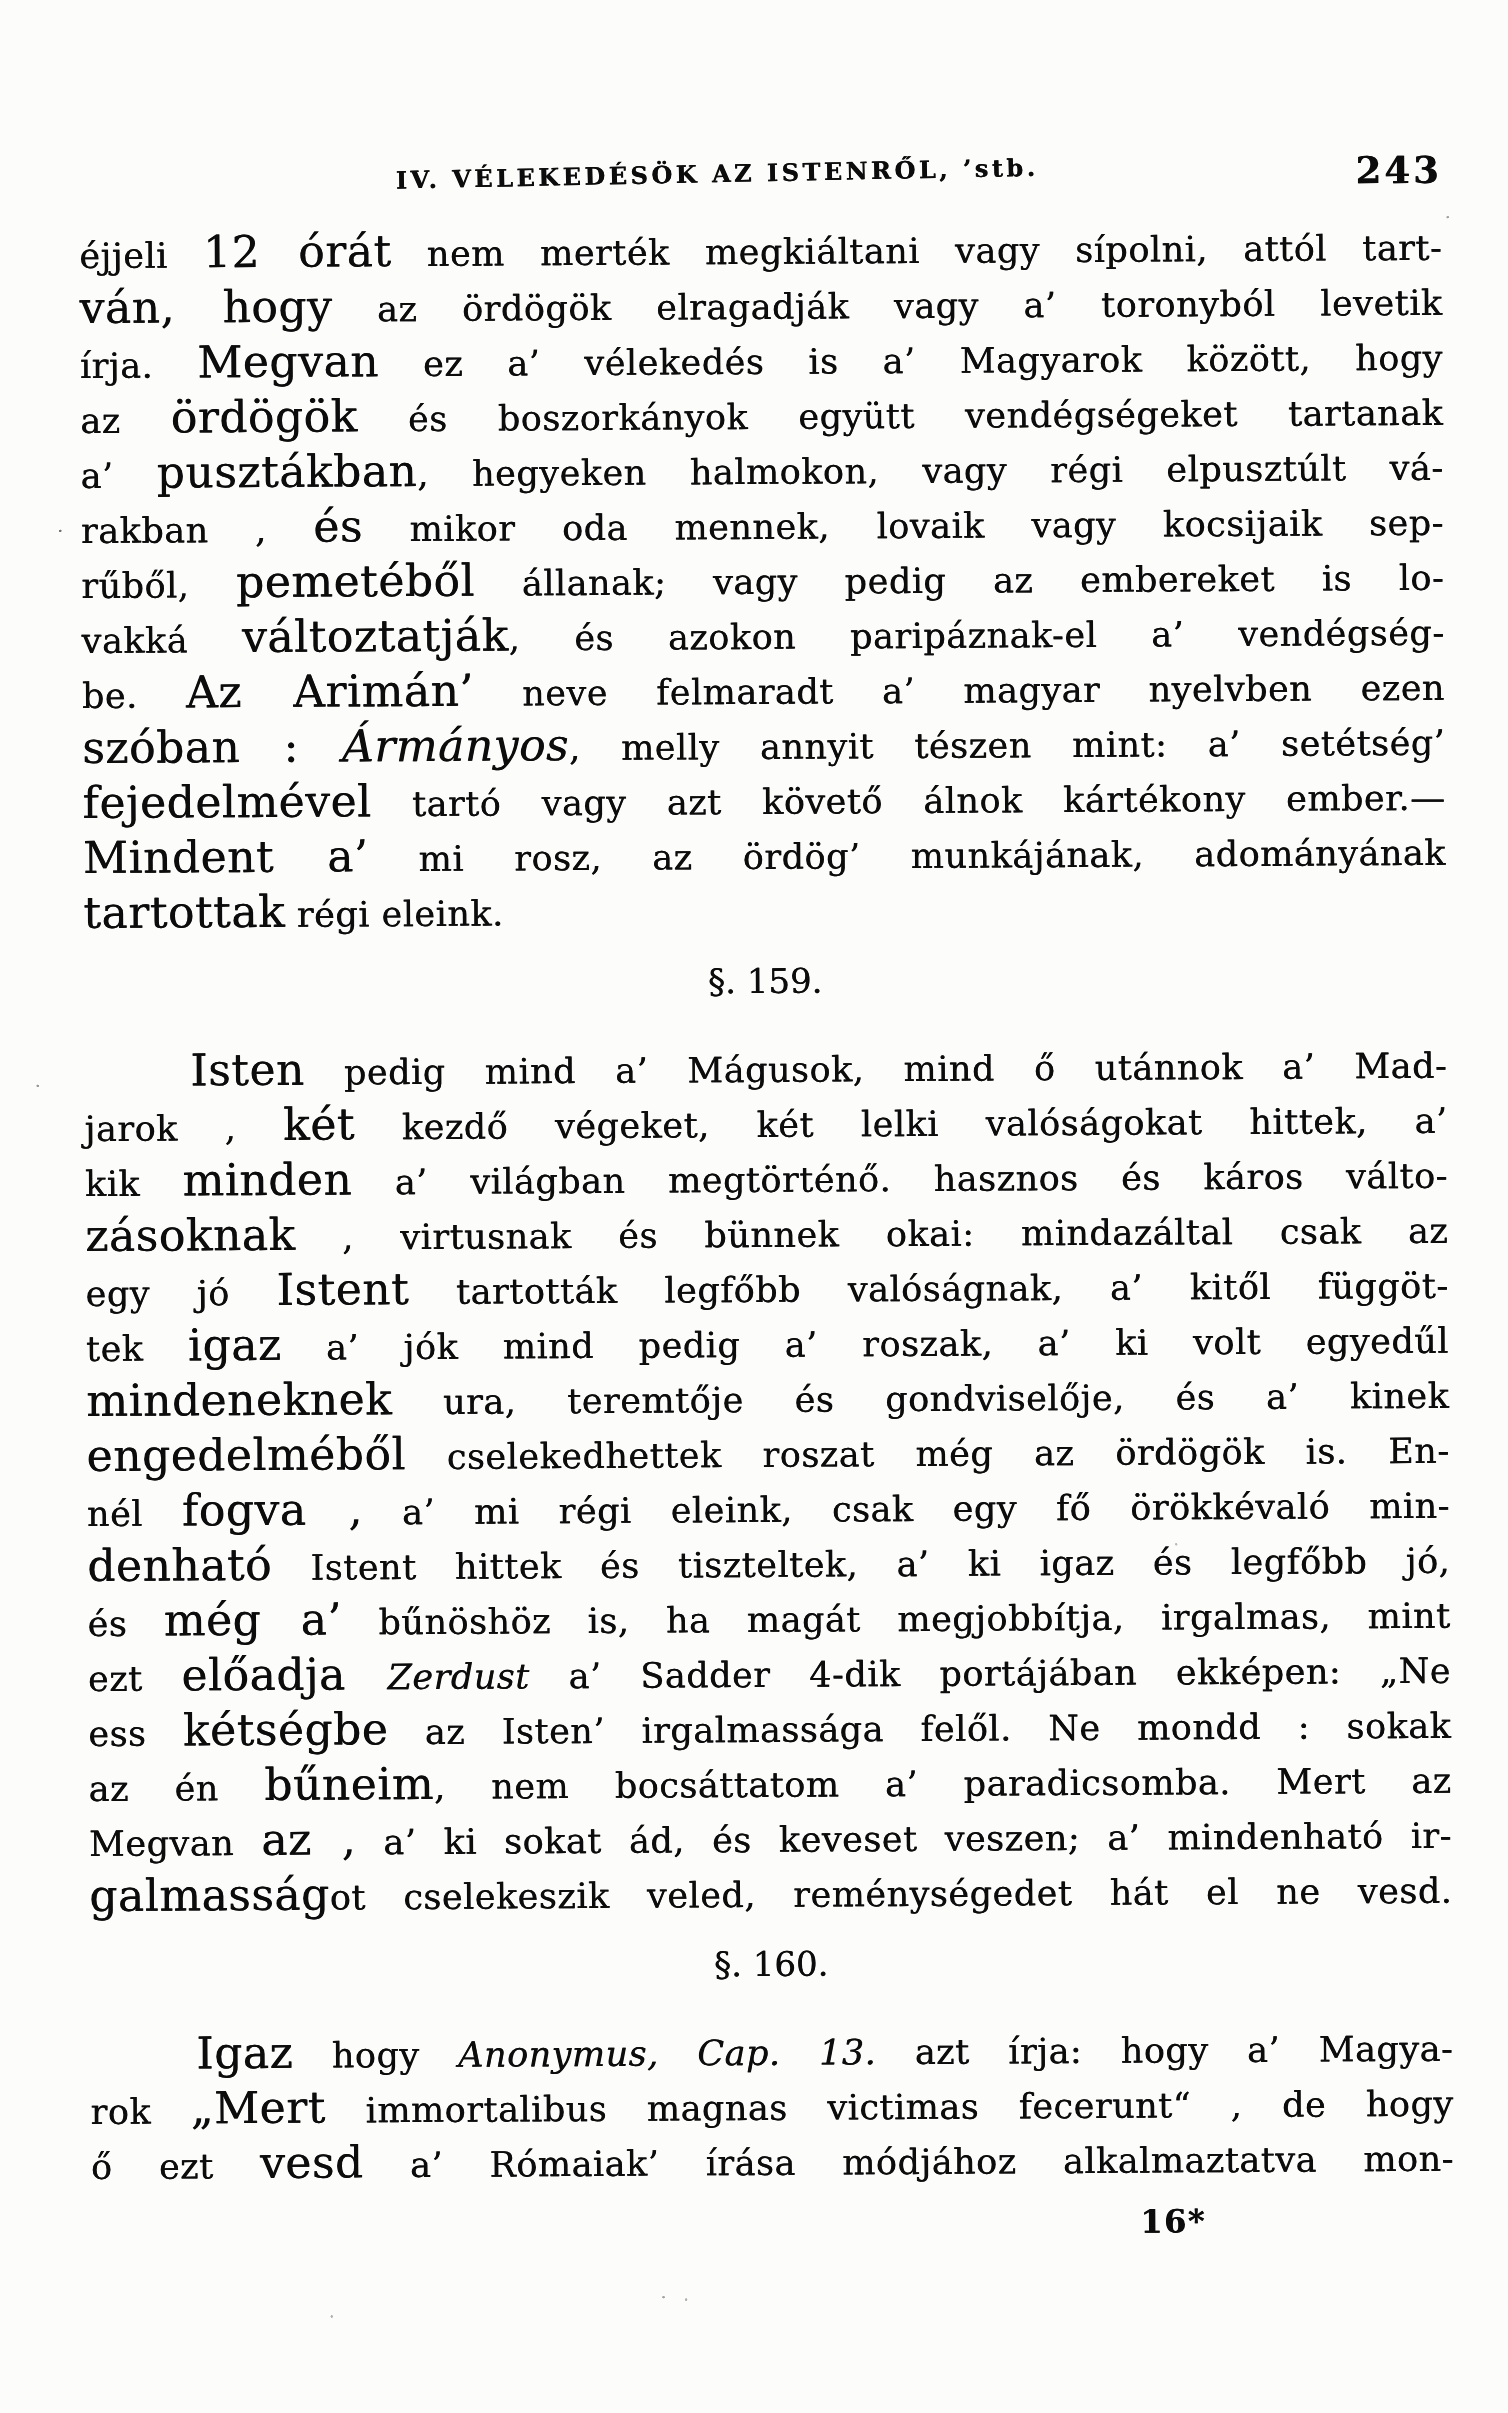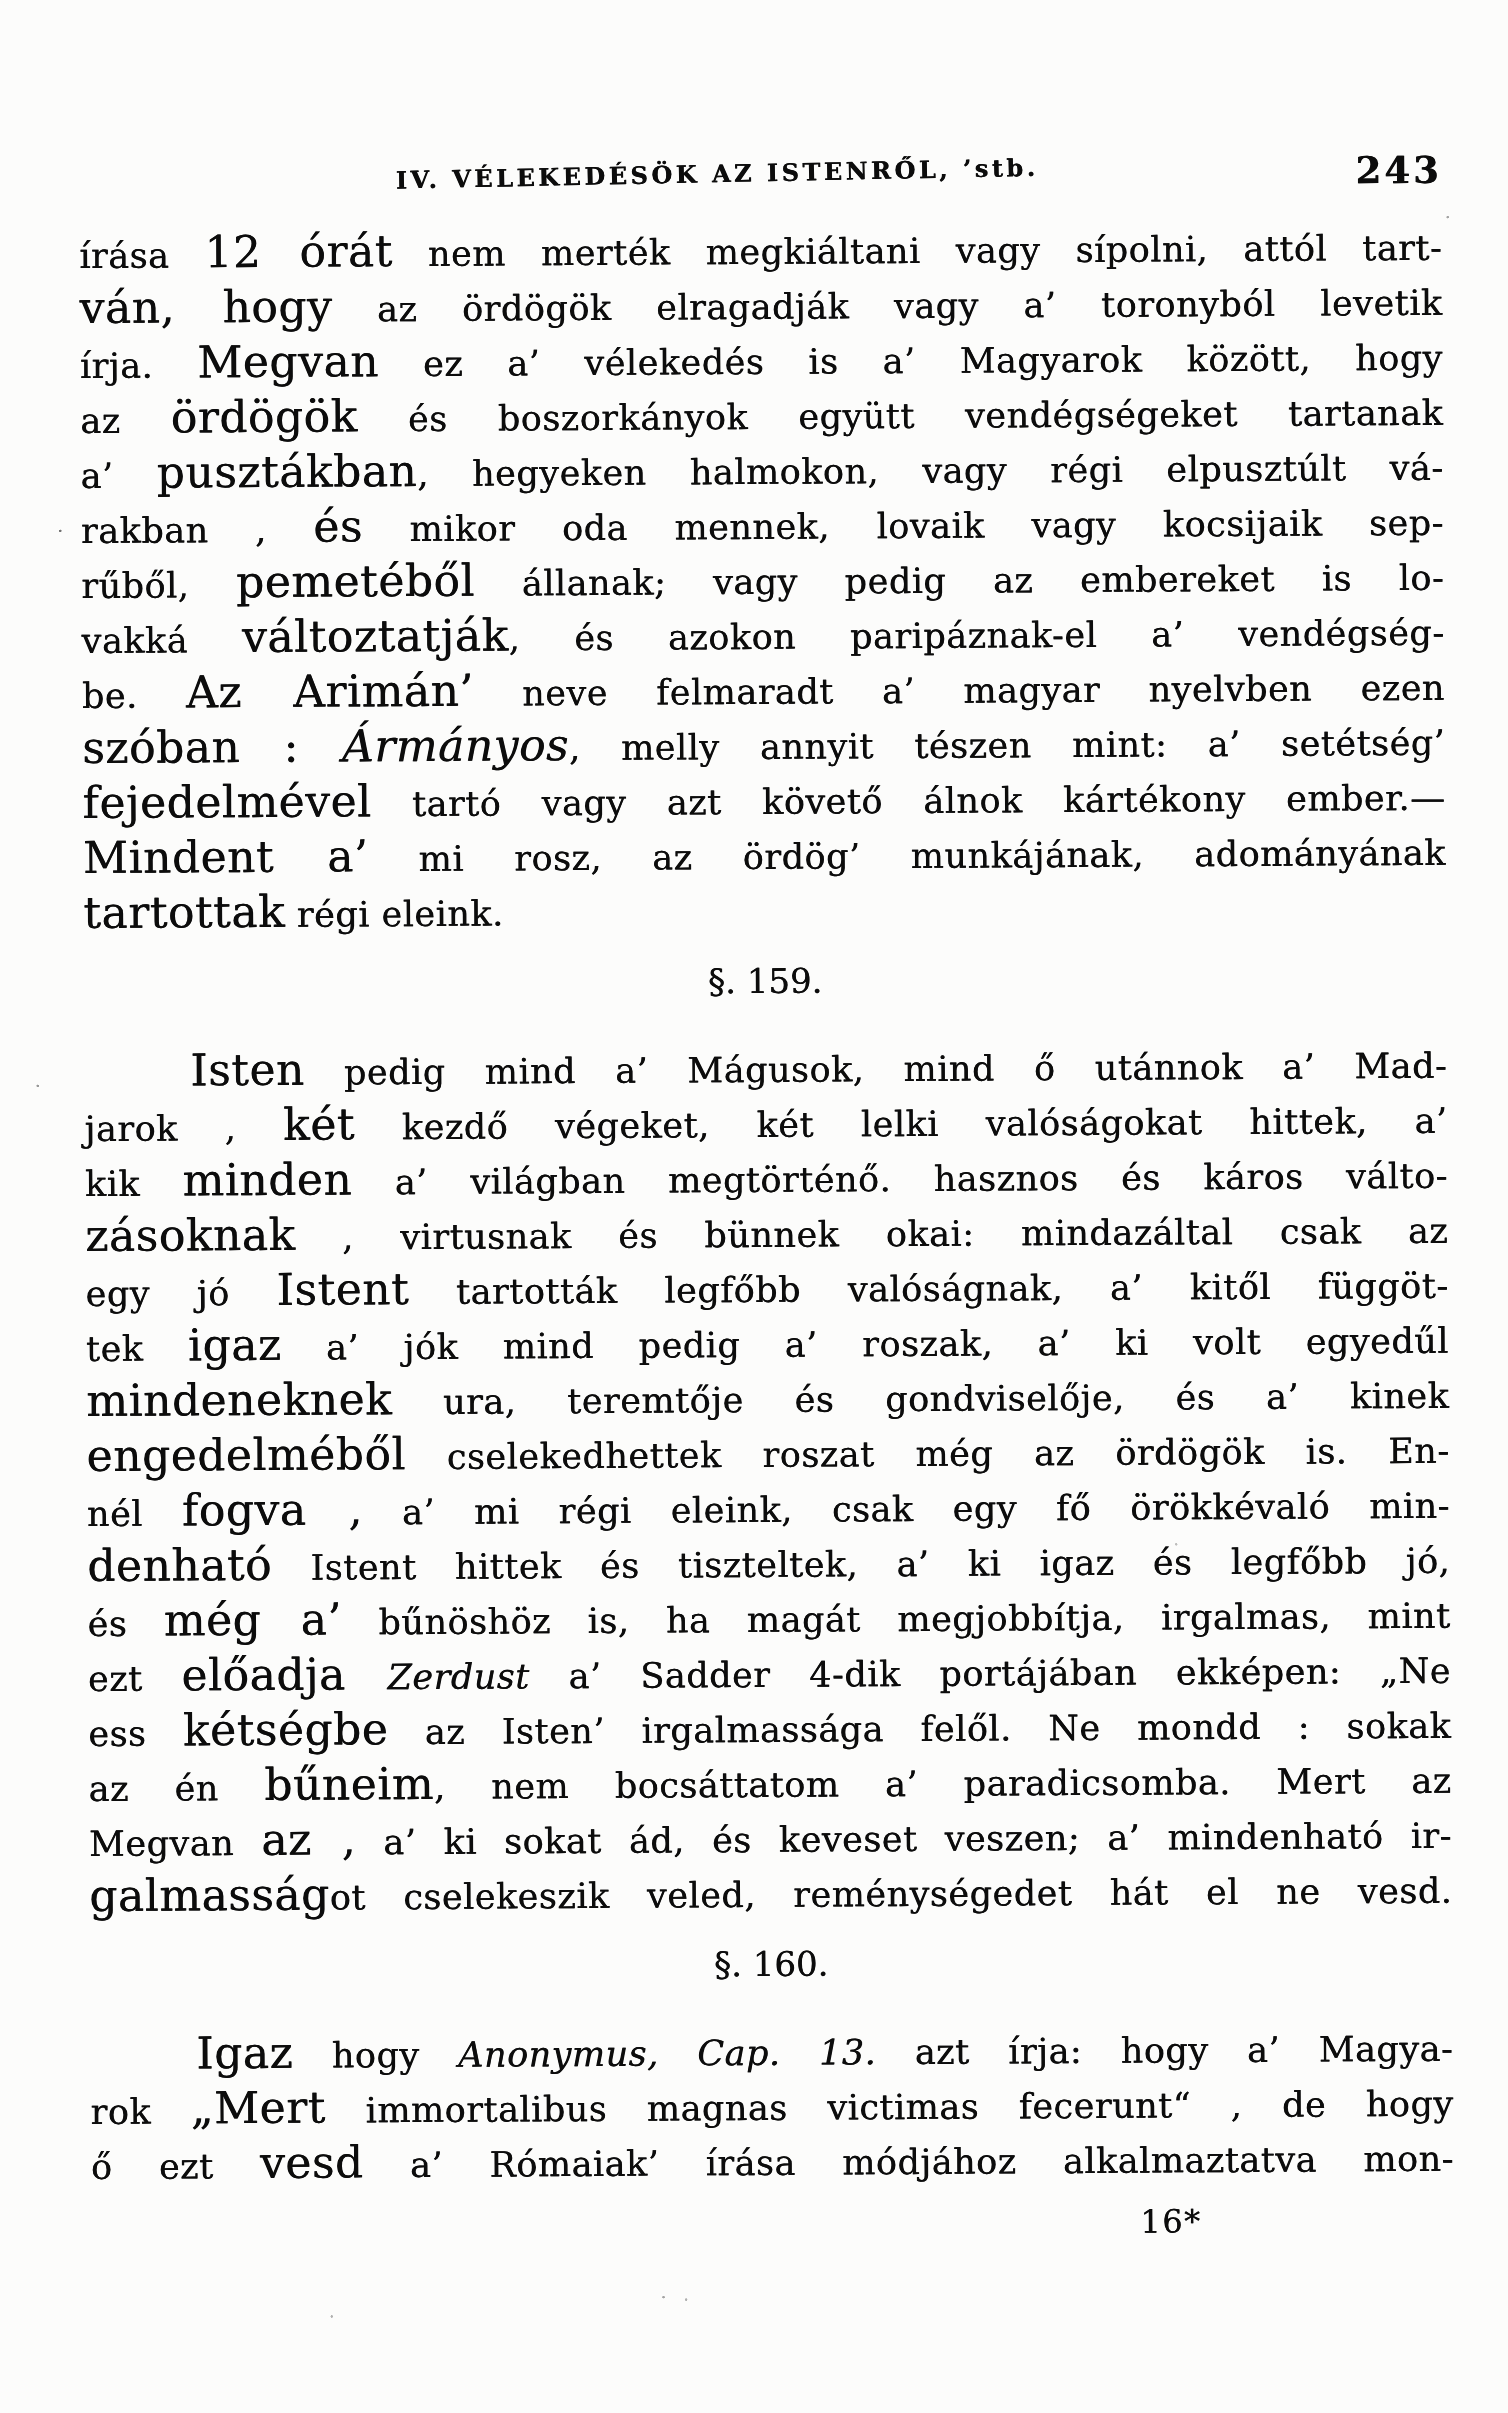--- a/index.html
+++ b/index.html
@@ -50,38 +50,38 @@
   .seg.big{font-size:44px;}
   .seg.italic{font-style:italic;}
   .section-heading{
     height:55px;line-height:55px;
     margin:18px 0 30px 0;
     text-align:center;font-size:34px;
     text-shadow:0.4px 0 0 #111;
   }
   .signature{
     position:absolute;top:2205px;left:1134px;
-    font-size:32px;font-weight:normal;letter-spacing:1.5px;
+    font-size:32px;font-weight:bold;letter-spacing:1.5px;
     text-shadow:0.4px 0 0 #111;
   }
 </style>
 </head>
 <body>
 
 <div class="page">
   <div class="sheet">
 
     <div class="header">
       <div class="header-title">IV. VÉLEKEDÉSÖK AZ ISTENRŐL, ’stb.</div>
       <div class="page-number">243</div>
     </div>
 
     <div class="content" id="content">
         <div class="para">
-          <div class="line"><span class="seg">írása </span><span class="seg big">12 órát</span><span class="seg"> nem merték megkiáltani vagy sípolni, attól tart-</span></div>
+          <div class="line"><span class="seg">éjjeli </span><span class="seg big">12 órát</span><span class="seg"> nem merték megkiáltani vagy sípolni, attól tart-</span></div>
           <div class="line"><span class="seg big">ván, hogy</span><span class="seg"> az ördögök elragadják vagy a’ toronyból levetik</span></div>
           <div class="line"><span class="seg">írja. </span><span class="seg big">Megvan</span><span class="seg"> ez a’ vélekedés is a’ Magyarok között, hogy</span></div>
           <div class="line"><span class="seg">az </span><span class="seg big">ördögök</span><span class="seg"> és boszorkányok együtt vendégségeket tartanak</span></div>
           <div class="line"><span class="seg">a’ </span><span class="seg big">pusztákban</span><span class="seg">, hegyeken halmokon, vagy régi elpusztúlt vá-</span></div>
           <div class="line"><span class="seg">rakban , </span><span class="seg big">és</span><span class="seg"> mikor oda mennek, lovaik vagy kocsijaik sep-</span></div>
           <div class="line"><span class="seg">rűből, </span><span class="seg big">pemetéből</span><span class="seg"> állanak; vagy pedig az embereket is lo-</span></div>
           <div class="line"><span class="seg">vakká </span><span class="seg big">változtatják</span><span class="seg">, és azokon paripáznak-el a’ vendégség-</span></div>
           <div class="line"><span class="seg">be. </span><span class="seg big">Az Arimán’</span><span class="seg"> neve felmaradt a’ magyar nyelvben ezen</span></div>
           <div class="line"><span class="seg big">szóban : </span><span class="seg big italic">Ármányos</span><span class="seg">, melly annyit tészen mint: a’ setétség’</span></div>
           <div class="line"><span class="seg big">fejedelmével</span><span class="seg"> tartó vagy azt követő álnok kártékony ember.—</span></div>

